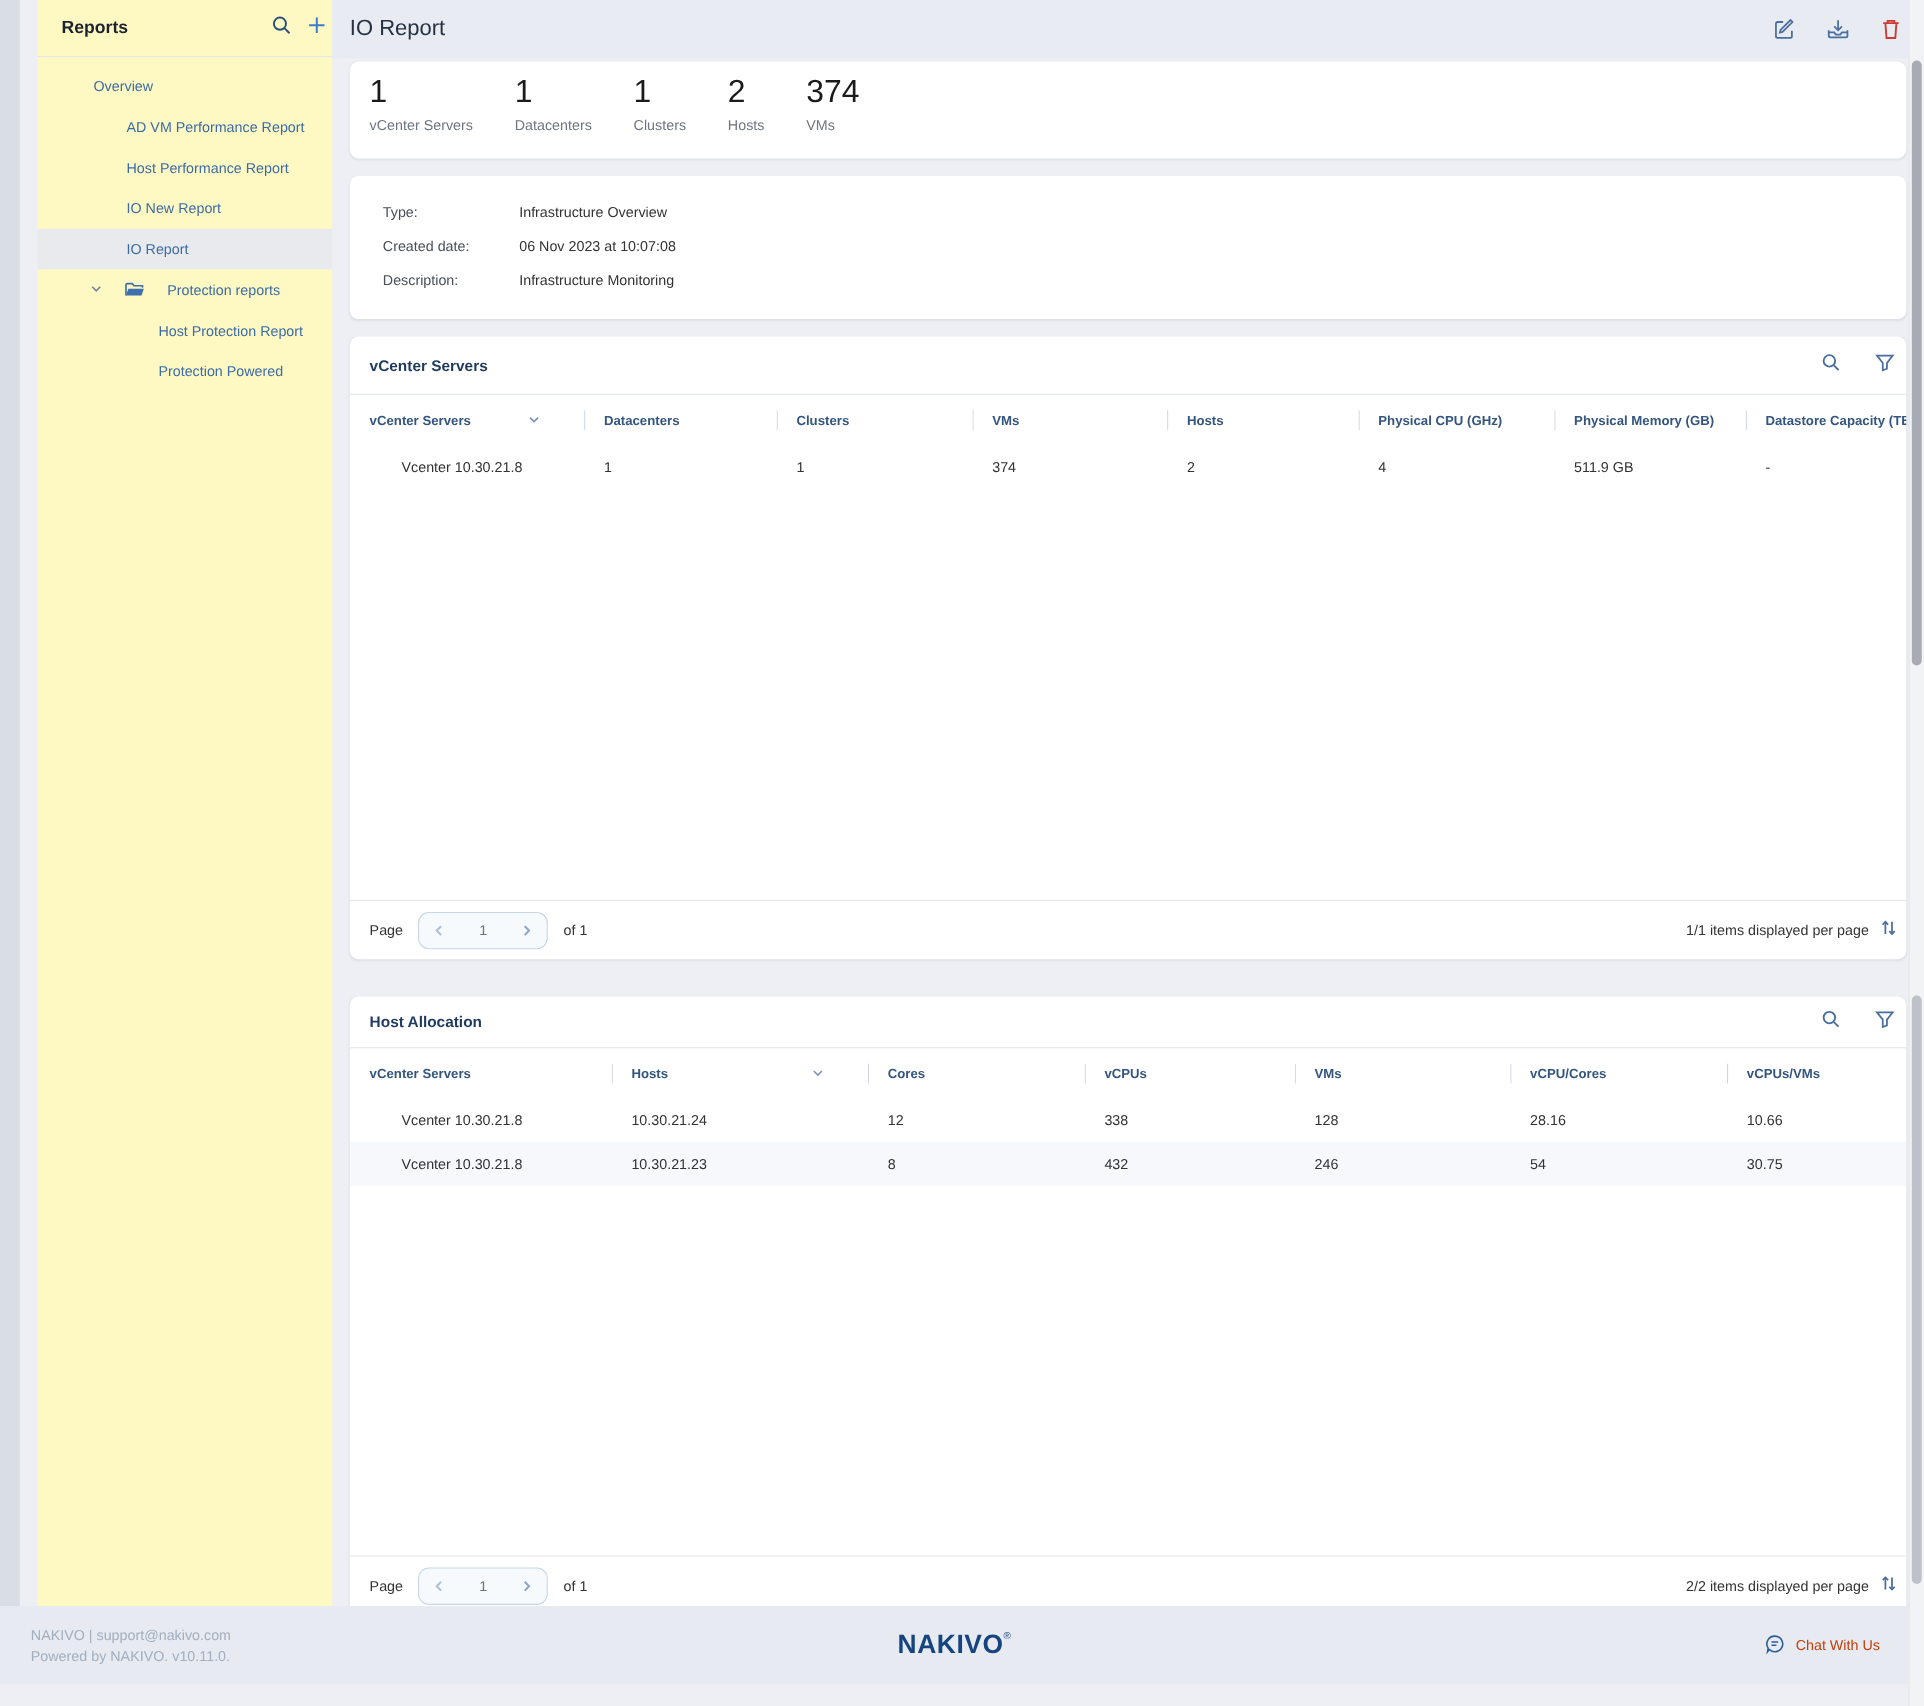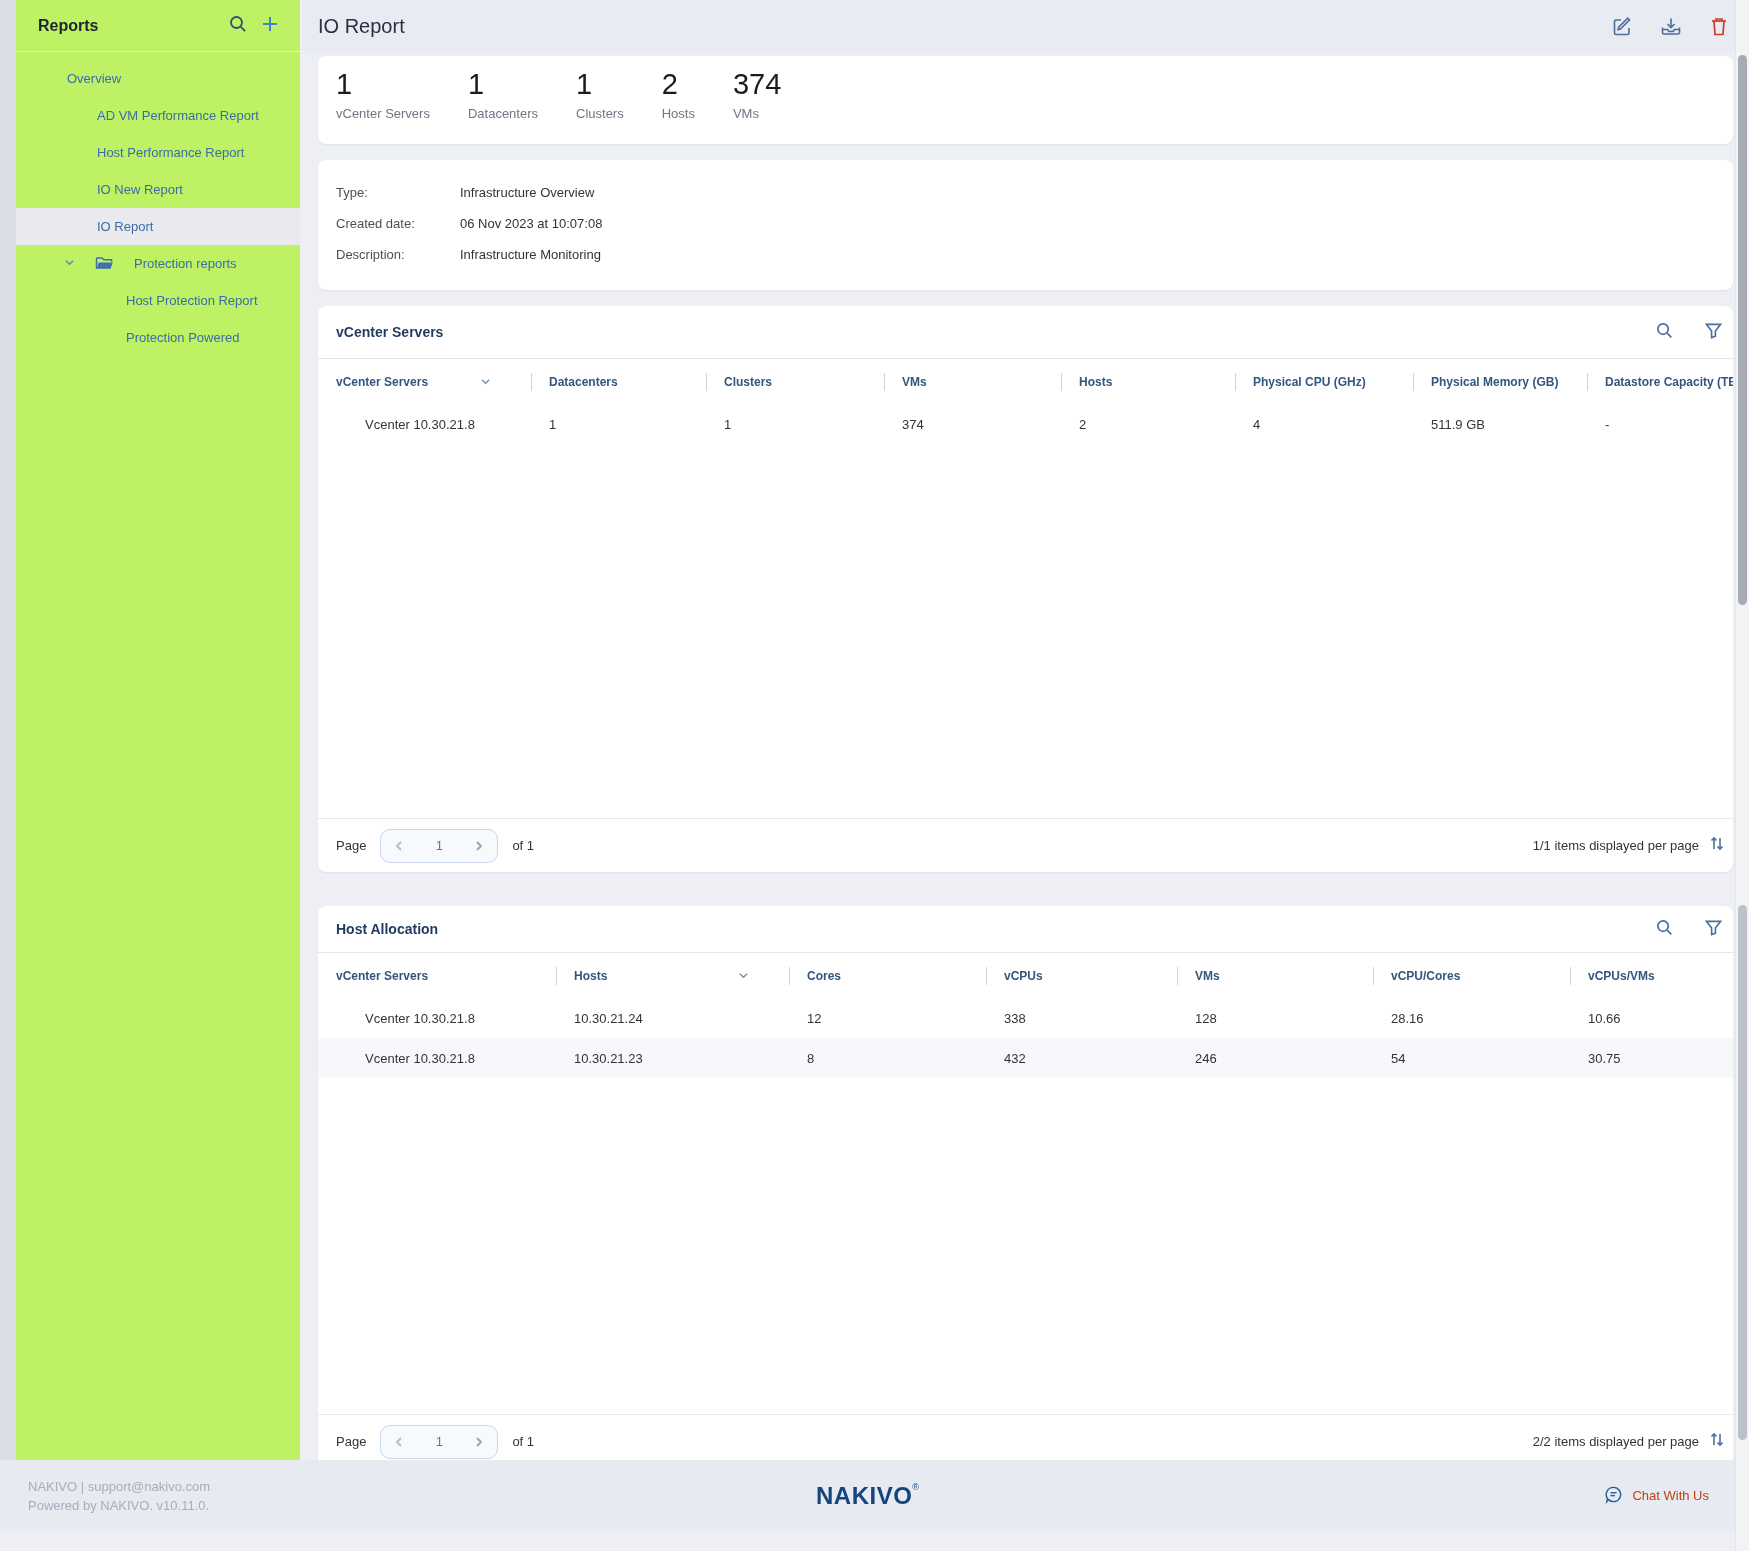--- a/index.html
+++ b/index.html
@@ -3,21 +3,21 @@
 <meta charset="utf-8">
 <style>
   * { margin:0; padding:0; box-sizing:border-box; }
   html,body { width:1749px; height:1551px; }
   body {
     font-family:"Liberation Sans","DejaVu Sans",sans-serif;
     background:#edeff4; overflow:hidden; position:relative;
   }
   
   .left-strip { position:absolute; left:0; top:0; width:18px; height:1480px; background:#d9dde4; }
-  .sidebar { position:absolute; left:16px; top:0; width:284px; height:1480px; background:#bef264; }
+  .sidebar { position:absolute; left:34px; top:0; width:284px; height:1480px; background:#fef9c3; }
   .sb-header { height:52px; display:flex; align-items:center; padding:0 20px 0 22px; border-bottom:1px solid #e4e6ea; }
   .sb-title { font-size:16px; font-weight:bold; color:#1c2430; flex:1; }
   .sb-actions { display:flex; align-items:center; gap:12px; }
   .sb-actions svg { cursor:pointer; }
   .sb-items { padding-top:8px; }
   .sb-item { height:37px; display:flex; align-items:center; font-size:13px; color:#3c6ca6; cursor:pointer; white-space:nowrap; }
   .sb-item.lvl1 { padding-left:51px; }
   .sb-item.lvl2 { padding-left:81px; }
   .sb-item.lvl3 { padding-left:110px; }
   .sb-item.folder { padding-left:48px; gap:20px; }
@@ -30,21 +30,21 @@
   .hdr-icons { display:flex; align-items:center; gap:27px; margin-right:-4px; }
   .hdr-icons .icon-btn { cursor:pointer; display:flex; }
   .card { position:absolute; left:16px; width:1415px; background:#ffffff; border-radius:8px; box-shadow:0 1px 2px rgba(30,40,60,0.07); }
   
   .stats-card { top:56px; height:88px; display:flex; align-items:flex-start; padding:8px 0 0 18px; gap:38px; }
   .stat { display:flex; flex-direction:column; }
   .stat-value { font-size:29px; color:#1b1b1b; line-height:40px; }
   .stat-label { font-size:13px; color:#6e7681; margin-top:2px; }
   
   .info-card { top:160px; height:130px; padding:17px 18px; }
-  .info-row { display:flex; height:31px; align-items:center; font-size:13px; }
+  .info-row { display:flex; height:31px; align-items:center; font-size:13px;margin-left:12px; }
   .info-label { width:124px; color:#4a4f57; }
   .info-value { color:#333333; }
   
   .tcard-c { top:306px; height:566px; display:flex; flex-direction:column; }
   .tcard-d { top:906px; height:562px; display:flex; flex-direction:column; }
   .card-title-row { height:52px; display:flex; align-items:center; padding:0 10px 0 18px; }
   .tcard-d .card-title-row { height:46px; }
   .card-title { font-size:14px; font-weight:bold; color:#1f3a5f; flex:1; }
   .card-title-icons { display:flex; align-items:center; gap:30px; }
   .card-title-icons svg { cursor:pointer; }

